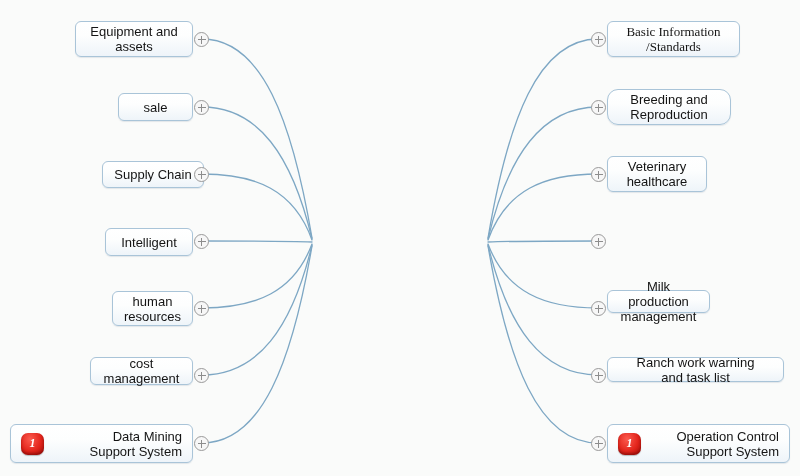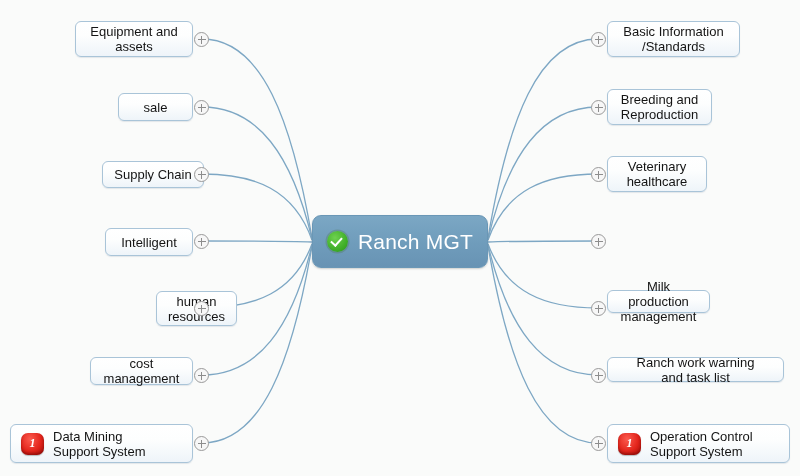--- a/index.html
+++ b/index.html
@@ -88,21 +88,21 @@
     color: #141414;
     text-align: center;
     white-space: pre-line;
   }
   .node.with-badge {
     justify-content: flex-start;
     gap: 9px;
     padding: 0 10px;
   }
   .node.with-badge .node-label {
-    text-align: left;
+    text-align: right;
     flex: 1;
   }
   .num-badge {
     width: 23px;
     height: 22px;
     flex: 0 0 23px;
     border-radius: 7px;
     background: radial-gradient(ellipse at 40% 28%, #fb5a4e 0%, #e3251c 55%, #a60d08 100%);
     box-shadow: inset 0 -2px 3px rgba(90,0,0,0.45), 0 1px 1px rgba(0,0,0,0.25);
     color: #ffffff;
@@ -163,24 +163,20 @@
       <path d="M488,238 C 508,120 538,39 598,39"></path>
       <path d="M488,239 C 508,155 542,107 598,107"></path>
       <path d="M488,240 C 506,190 544,174 598,174"></path>
       <path d="M488,242 C 514,241 550,241 598,241"></path>
       <path d="M488,244 C 506,292 544,308 598,308"></path>
       <path d="M488,245 C 508,328 542,375 598,375"></path>
       <path d="M488,246 C 508,362 538,443 598,443"></path>
     </g>
   </svg>
 
-  <div class="center-node" style="left:312px; top:215px; width:176px; height:53px;">
-    <span class="check-badge"></span>
-    <span class="center-label">Ranch MGT</span>
-  </div>
 
   <div class="node" style="left:75px; top:21px; width:118px; height:36px;">
     <span class="node-label">Equipment and
 assets</span>
   </div>
   <div class="toggle" style="left:194px; top:32px;"></div>
 
   <div class="node" style="left:118px; top:93px; width:75px; height:28px;">
     <span class="node-label">sale</span>
   </div>
@@ -189,47 +185,47 @@
   <div class="node" style="left:102px; top:161px; width:102px; height:27px;">
     <span class="node-label">Supply Chain</span>
   </div>
   <div class="toggle" style="left:194px; top:167px;"></div>
 
   <div class="node" style="left:105px; top:228px; width:88px; height:28px;">
     <span class="node-label">Intelligent</span>
   </div>
   <div class="toggle" style="left:194px; top:234px;"></div>
 
-  <div class="node" style="left:112px; top:291px; width:81px; height:35px;margin-left:44px;">
+  <div class="node" style="left:112px; top:291px; width:81px; height:35px;">
     <span class="node-label">human
 resources</span>
   </div>
   <div class="toggle" style="left:194px; top:301px;"></div>
 
   <div class="node" style="left:90px; top:357px; width:103px; height:28px;">
     <span class="node-label">cost
 management</span>
   </div>
   <div class="toggle" style="left:194px; top:368px;"></div>
 
   <div class="node with-badge" style="left:10px; top:424px; width:183px; height:39px;">
     <span class="num-badge">1</span>
     <span class="node-label">Data Mining
 Support System</span>
   </div>
   <div class="toggle" style="left:194px; top:436px;"></div>
 
   <div class="toggle" style="left:591px; top:32px;"></div>
-  <div class="node" style="left:607px; top:21px; width:133px; height:36px;">
+  <div class="node" style="left:607px; top:21px; width:133px; height:36px;font-family:Liberation Serif, serif;">
     <span class="node-label">Basic Information
 /Standards</span>
   </div>
 
   <div class="toggle" style="left:591px; top:100px;"></div>
-  <div class="node" style="left:607px; top:89px; width:105px; height:36px;">
+  <div class="node" style="left:607px; top:89px; width:124px; height:36px;border-radius:11px;">
     <span class="node-label">Breeding and
 Reproduction</span>
   </div>
 
   <div class="toggle" style="left:591px; top:167px;"></div>
   <div class="node" style="left:607px; top:156px; width:100px; height:36px;">
     <span class="node-label">Veterinary
 healthcare</span>
   </div>
 

